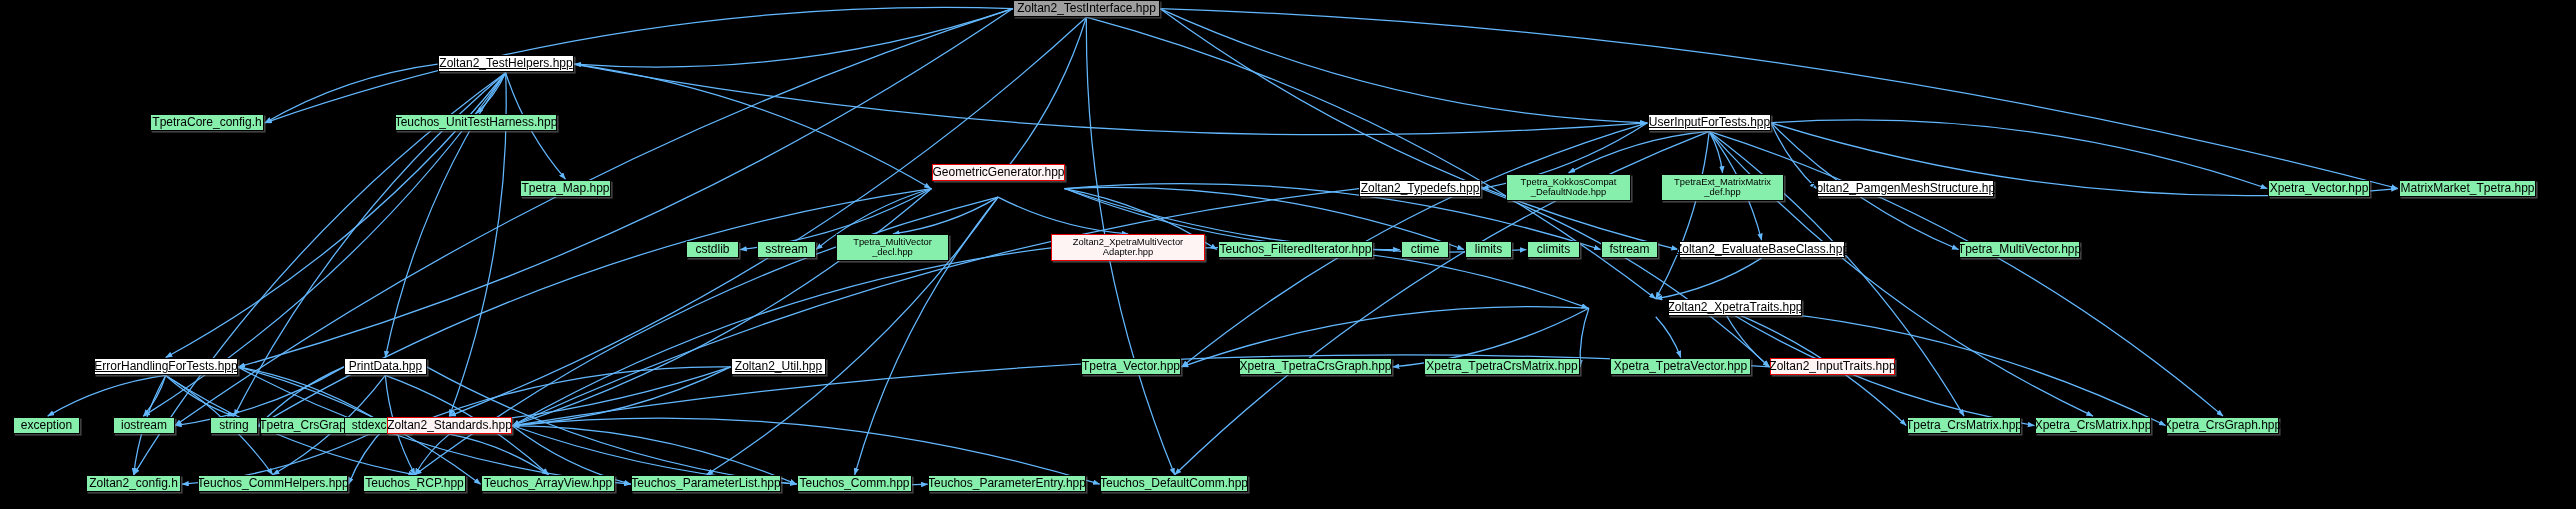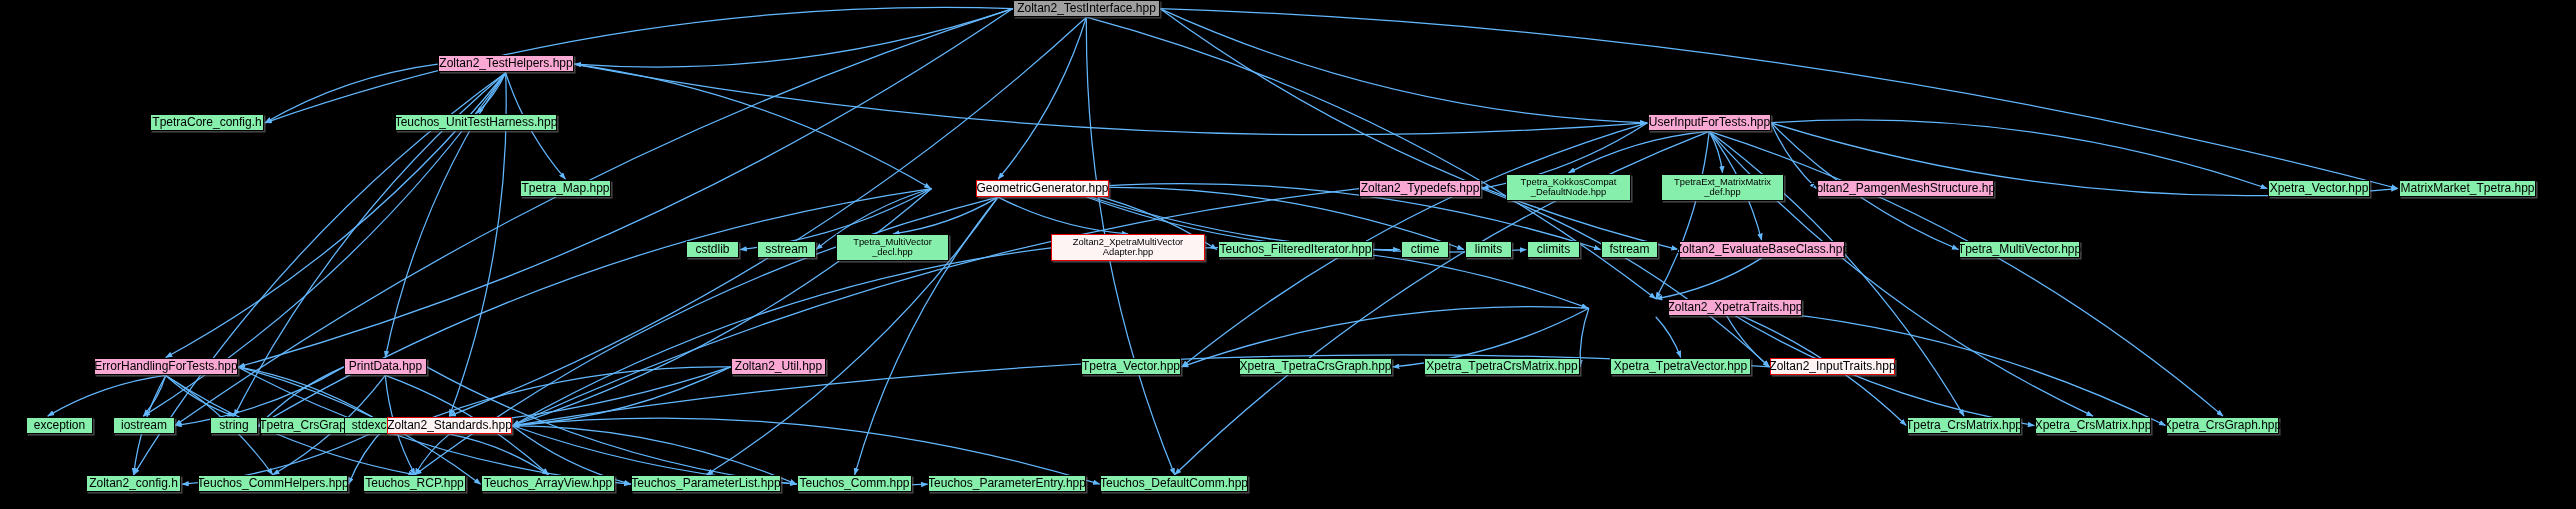--- a/index.html
+++ b/index.html
@@ -8,22 +8,22 @@
          font-family:"Liberation Sans", sans-serif;}
   #edges{position:absolute;left:0;top:0;width:2576px;height:510px;}
   .node{position:absolute;box-sizing:border-box;
         display:flex;align-items:center;justify-content:center;
         text-align:center;line-height:1.08;
         border:0.8px solid #000;
         font-size:12px;color:#000;white-space:pre-line;
         padding:0 3.9px;}
   .node.gray{background:#86efac;border-color:#000;
              box-shadow:1.6px 1.6px 0 rgba(120,120,120,0.55);}
-  .node.white{background:#f9a8d4;border-color:#000;
-              box-shadow:1.6px 1.6px 0 rgba(120,120,120,0.55);}
+  .node.white{background:#ffffff;border-color:#000;
+              box-shadow:1.6px 1.6px 0 rgba(120,120,120,0.55);text-decoration:underline;}
   .node.red{background:#fff4f4;border:1.6px solid #e80000;
             box-shadow:1.6px 1.6px 0 rgba(120,120,120,0.55);}
   .node.root{background:#9f9f9f;border-color:#000;
              box-shadow:1.6px 1.6px 0 rgba(90,90,90,0.6);}
 </style>
 </head>
 <body>
 
 <div id="stage">
   <svg id="edges" viewBox="0 0 3296 652" preserveAspectRatio="none">
@@ -124,21 +124,21 @@
         <path d="M655,544 Q1038.5,506.3 1407,619" fill="none" stroke="#63b8ff" stroke-width="1.6" marker-end="url(#ah)"></path>
         <path d="M495,544 Q463,576.6 446,619" fill="none" stroke="#63b8ff" stroke-width="1.6" marker-end="url(#ah)"></path>
       </g>
   </svg>
   <div id="node-layer">
       <div class="node root" style="left: 1013px; top: 0px; width: 147px; height: 17px;">Zoltan2_TestInterface.hpp</div>
       <div class="node white" style="left: 438px; top: 55px; width: 136px; height: 17px;">Zoltan2_TestHelpers.hpp</div>
       <div class="node gray" style="left: 150px; top: 114px; width: 114px; height: 17px;">TpetraCore_config.h</div>
       <div class="node gray" style="left: 395px; top: 114px; width: 162px; height: 17px;">Teuchos_UnitTestHarness.hpp</div>
       <div class="node gray" style="left: 520px; top: 180px; width: 91px; height: 17px;">Tpetra_Map.hpp</div>
-      <div class="node red" style="left: 932px; top: 180px; width: 133px; height: 17px; margin-left: 44px;">GeometricGenerator.hpp</div>
+      <div class="node red" style="left: 932px; top: 164px; width: 133px; height: 17px;">GeometricGenerator.hpp</div>
       <div class="node white" style="left: 1648px; top: 114px; width: 123px; height: 17px;">UserInputForTests.hpp</div>
       <div class="node white" style="left: 1359px; top: 180px; width: 122px; height: 17px;">Zoltan2_Typedefs.hpp</div>
       <div class="node gray" style="left: 1506px; top: 174px; width: 125px; height: 26.6px; font-size: 9.4px;">Tpetra_KokkosCompat
 _DefaultNode.hpp</div>
       <div class="node gray" style="left: 1661px; top: 174px; width: 123px; height: 26.6px; font-size: 9.4px;">TpetraExt_MatrixMatrix
 _def.hpp</div>
       <div class="node white" style="left: 1817px; top: 180px; width: 177px; height: 17px;">Zoltan2_PamgenMeshStructure.hpp</div>
       <div class="node gray" style="left: 2268px; top: 180px; width: 102px; height: 17px;">Xpetra_Vector.hpp</div>
       <div class="node gray" style="left: 2399px; top: 180px; width: 137px; height: 17px;">MatrixMarket_Tpetra.hpp</div>
       <div class="node gray" style="left: 686px; top: 241px; width: 53px; height: 17px;">cstdlib</div>
@@ -156,21 +156,21 @@
       <div class="node gray" style="left: 1959px; top: 241px; width: 121px; height: 17px;">Tpetra_MultiVector.hpp</div>
       <div class="node white" style="left: 1668px; top: 299px; width: 134px; height: 17px;">Zoltan2_XpetraTraits.hpp</div>
       <div class="node white" style="left: 94px; top: 358px; width: 144px; height: 17px;">ErrorHandlingForTests.hpp</div>
       <div class="node white" style="left: 344px; top: 358px; width: 83px; height: 17px;">PrintData.hpp</div>
       <div class="node white" style="left: 731px; top: 358px; width: 95px; height: 17px;">Zoltan2_Util.hpp</div>
       <div class="node gray" style="left: 1081px; top: 358px; width: 100px; height: 17px;">Tpetra_Vector.hpp</div>
       <div class="node gray" style="left: 1239px; top: 358px; width: 153px; height: 17px;">Xpetra_TpetraCrsGraph.hpp</div>
       <div class="node gray" style="left: 1424px; top: 358px; width: 156px; height: 17px;">Xpetra_TpetraCrsMatrix.hpp</div>
       <div class="node gray" style="left: 1610px; top: 358px; width: 141px; height: 17px;">Xpetra_TpetraVector.hpp</div>
       <div class="node red" style="left: 1770px; top: 358px; width: 125px; height: 17px;">Zoltan2_InputTraits.hpp</div>
-      <div class="node gray" style="left: 26px; top: 417px; width: 67px; height: 17px; text-align: center;">exception</div>
+      <div class="node gray" style="left: 13px; top: 417px; width: 67px; height: 17px; text-align: center;">exception</div>
       <div class="node gray" style="left: 113px; top: 417px; width: 62px; height: 17px;">iostream</div>
       <div class="node gray" style="left: 210px; top: 417px; width: 48px; height: 17px;">string</div>
       <div class="node gray" style="left: 260px; top: 417px; width: 115px; height: 17px;">Tpetra_CrsGraph.hpp</div>
       <div class="node gray" style="left: 344px; top: 417px; width: 67px; height: 17px;">stdexcept</div>
       <div class="node red" style="left: 387px; top: 417px; width: 125px; height: 17px;">Zoltan2_Standards.hpp</div>
       <div class="node gray" style="left: 1907px; top: 417px; width: 114px; height: 17px;">Tpetra_CrsMatrix.hpp</div>
       <div class="node gray" style="left: 2035px; top: 417px; width: 116px; height: 17px;">Xpetra_CrsMatrix.hpp</div>
       <div class="node gray" style="left: 2166px; top: 417px; width: 113px; height: 17px;">Xpetra_CrsGraph.hpp</div>
       <div class="node gray" style="left: 86px; top: 475px; width: 95px; height: 17px;">Zoltan2_config.h</div>
       <div class="node gray" style="left: 198px; top: 475px; width: 150px; height: 17px;">Teuchos_CommHelpers.hpp</div>

